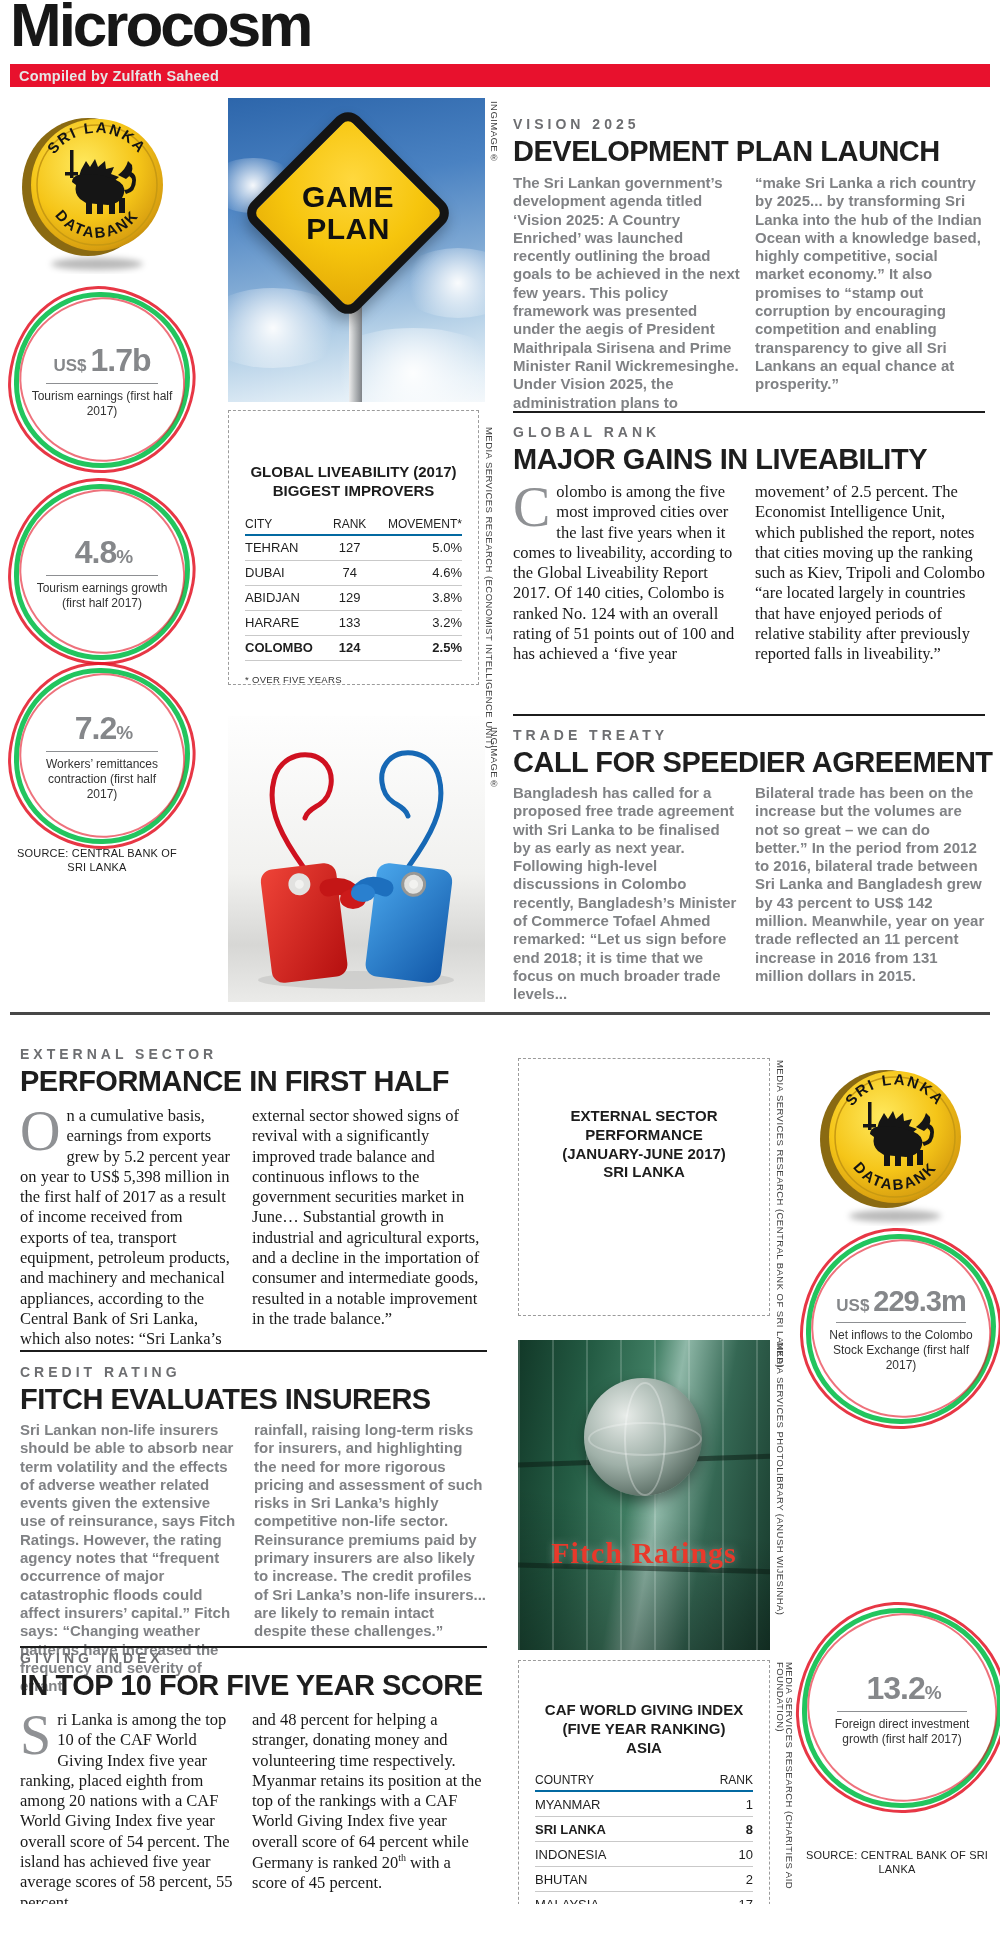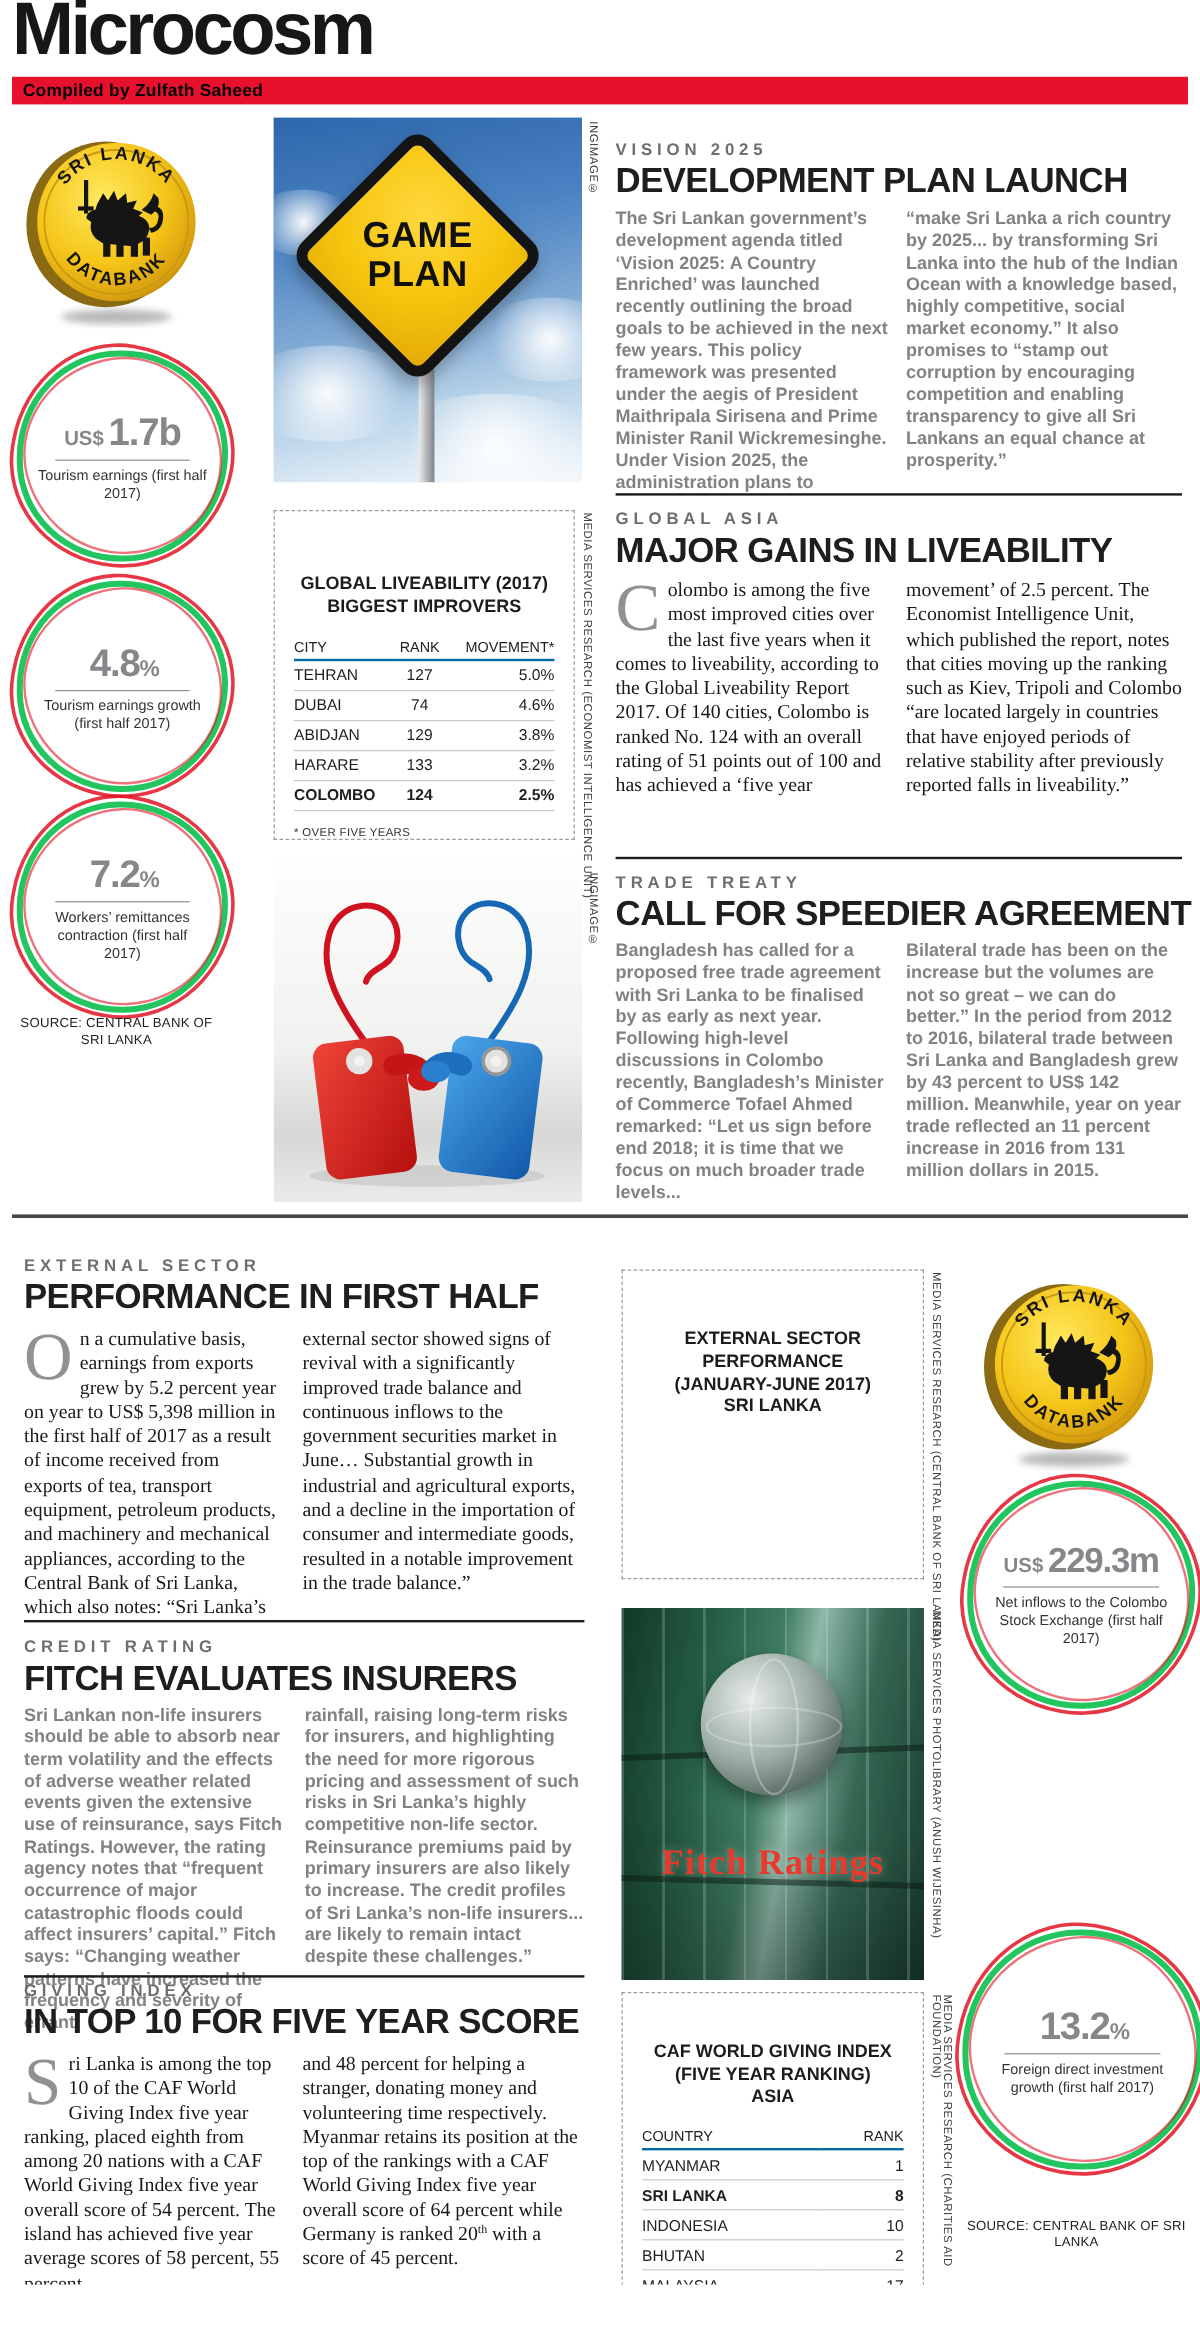--- a/index.html
+++ b/index.html
@@ -2,21 +2,21 @@
 <html><head>
 <meta charset="utf-8">
 <style>
   html,body{margin:0;padding:0;background:#fff;}
   .page{position:relative;width:1000px;height:1904px;background:#fff;font-family:"Liberation Sans",sans-serif;overflow:hidden;}
   .abs{position:absolute;}
 
   
   .masthead{position:absolute;left:10px;top:-8px;font-size:62px;font-weight:bold;letter-spacing:-3px;color:#171717;line-height:1.05;}
   .byline-bar{position:absolute;left:10px;top:64px;width:980px;height:23px;background:#e8112d;display:flex;align-items:center;}
-  .byline-bar span{color:#000000;font-weight:bold;font-size:14.5px;padding-left:9px;letter-spacing:.2px;}
+  .byline-bar span{color:#e5e5e5;font-weight:bold;font-size:14.5px;padding-left:9px;letter-spacing:.2px;}
 
   
   .article{position:absolute;}
   .kicker{font-size:14px;font-weight:bold;letter-spacing:4px;color:#6d6e71;}
   .headline{font-size:29px;font-weight:bold;letter-spacing:-.5px;color:#1e1e1e;margin-top:3px;white-space:nowrap;}
   .col{position:absolute;}
   .body-sans{font-size:15px;line-height:1.22;font-weight:bold;color:#808285;}
   .body-serif{font-family:"Liberation Serif",serif;font-size:16.5px;line-height:1.23;color:#191919;}
   .dropcap{float:left;font-family:"Liberation Serif",serif;font-size:56px;line-height:.78;color:#8f9194;padding:4px 6px 0 0;}
   sup{font-size:10px;}
@@ -150,21 +150,21 @@
     <div class="cloud" style="left:-20px;top:60px;width:90px;height:55px"></div>
     <div class="pole"></div>
     <div class="signsq"></div>
     <div class="signtext">
       <div>GAME</div>
       <div>PLAN</div>
     </div>
   </div>
   <div class="vcredit" style="left:489px;top:101px">INGIMAGE®</div>
 
-  <div class="dtable" style="left:228px;top:425px;width:251px;height:275px;padding-top:52px">
+  <div class="dtable" style="left:228px;top:410px;width:251px;height:275px;padding-top:52px">
     <div class="tbl-title">
       <div>GLOBAL LIVEABILITY (2017)</div>
       <div>BIGGEST IMPROVERS</div>
     </div>
     <table>
       <tbody>
           <tr>
         <th>CITY</th>
         <th class="c-center">RANK</th>
         <th class="c-right">MOVEMENT*</th>
@@ -242,21 +242,21 @@
   <div class="article" style="left:513px;top:116px;width:472px;height:292px">
     <div class="kicker">VISION 2025</div>
     <div class="headline">DEVELOPMENT PLAN LAUNCH</div>
     <div class="col body-sans" style="left:0;top:58px;width:228px">The Sri Lankan government’s development agenda titled ‘Vision 2025: A Country Enriched’ was launched recently outlining the broad goals to be achieved in the next few years. This policy framework was presented under the aegis of President Maithripala Sirisena and Prime Minister Ranil Wickremesinghe. Under Vision 2025, the administration plans to</div>
     <div class="col body-sans" style="left:242px;top:58px;width:230px">“make Sri Lanka a rich country by 2025... by transforming Sri Lanka into the hub of the Indian Ocean with a knowledge based, highly competitive, social market economy.” It also promises to “stamp out corruption by encouraging competition and enabling transparency to give all Sri Lankans an equal chance at prosperity.”</div>
   </div>
 
   <div class="divider" style="left:513px;top:411px;width:472px"></div>
 
   <div class="article" style="left:513px;top:424px;width:472px;height:288px">
-    <div class="kicker">GLOBAL ASIA</div>
+    <div class="kicker">GLOBAL RANK</div>
     <div class="headline">MAJOR GAINS IN LIVEABILITY</div>
     <div class="col body-serif" style="left:0;top:58px;width:228px"><span class="dropcap">C</span><span>olombo is among the five most improved cities over the last five years when it comes to liveability, according to the Global Liveability Report 2017. Of 140 cities, Colombo is ranked No. 124 with an overall rating of 51 points out of 100 and has achieved a ‘five year</span></div>
     <div class="col body-serif" style="left:242px;top:58px;width:230px">movement’ of 2.5 percent. The Economist Intelligence Unit, which published the report, notes that cities moving up the ranking such as Kiev, Tripoli and Colombo “are located largely in countries that have enjoyed periods of relative stability after previously reported falls in liveability.”</div>
   </div>
 
   <div class="divider" style="left:513px;top:714px;width:472px"></div>
 
   <div class="article" style="left:513px;top:727px;width:472px;height:282px">
     <div class="kicker">TRADE TREATY</div>
     <div class="headline">CALL FOR SPEEDIER AGREEMENT</div>

